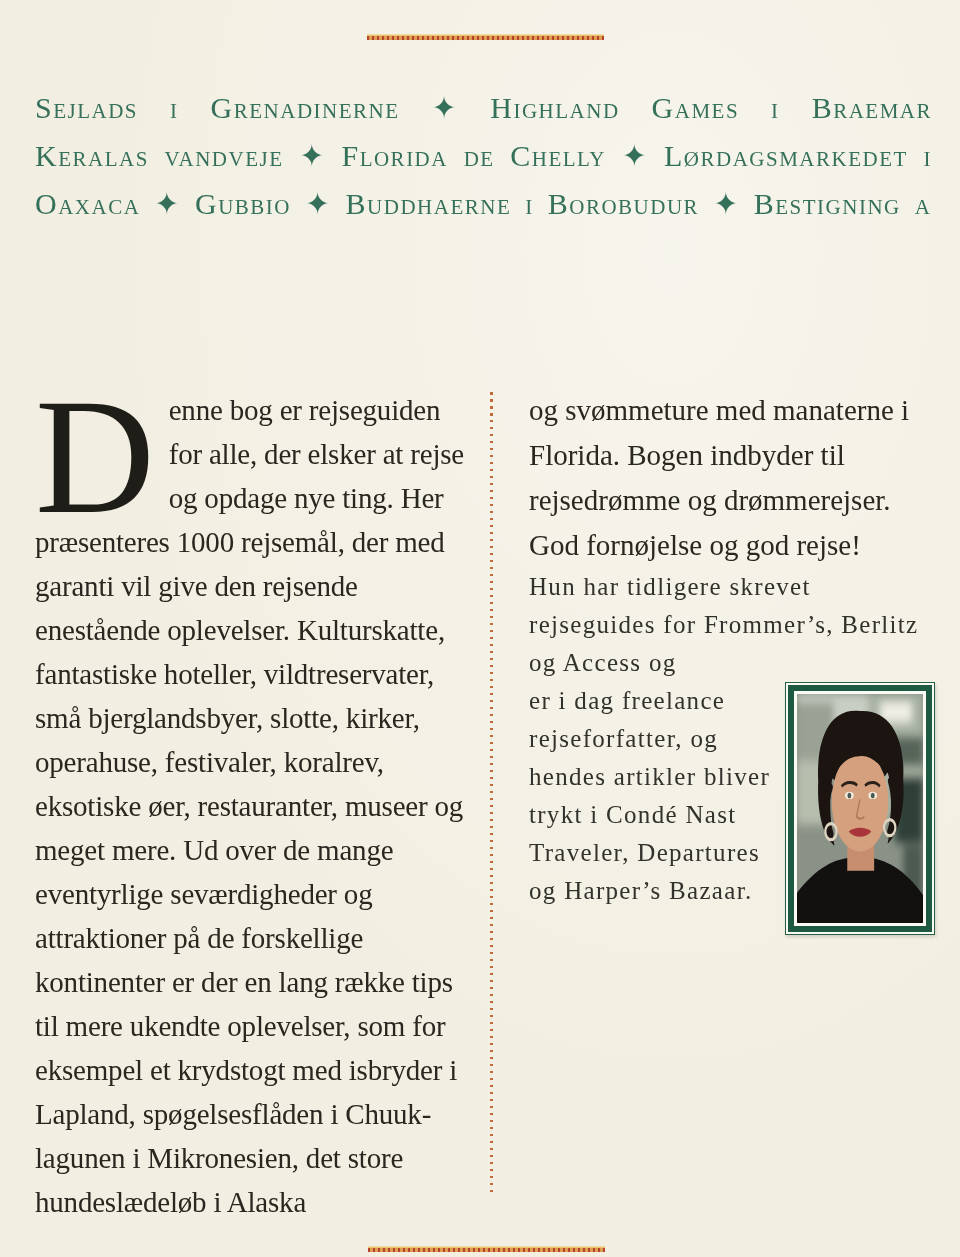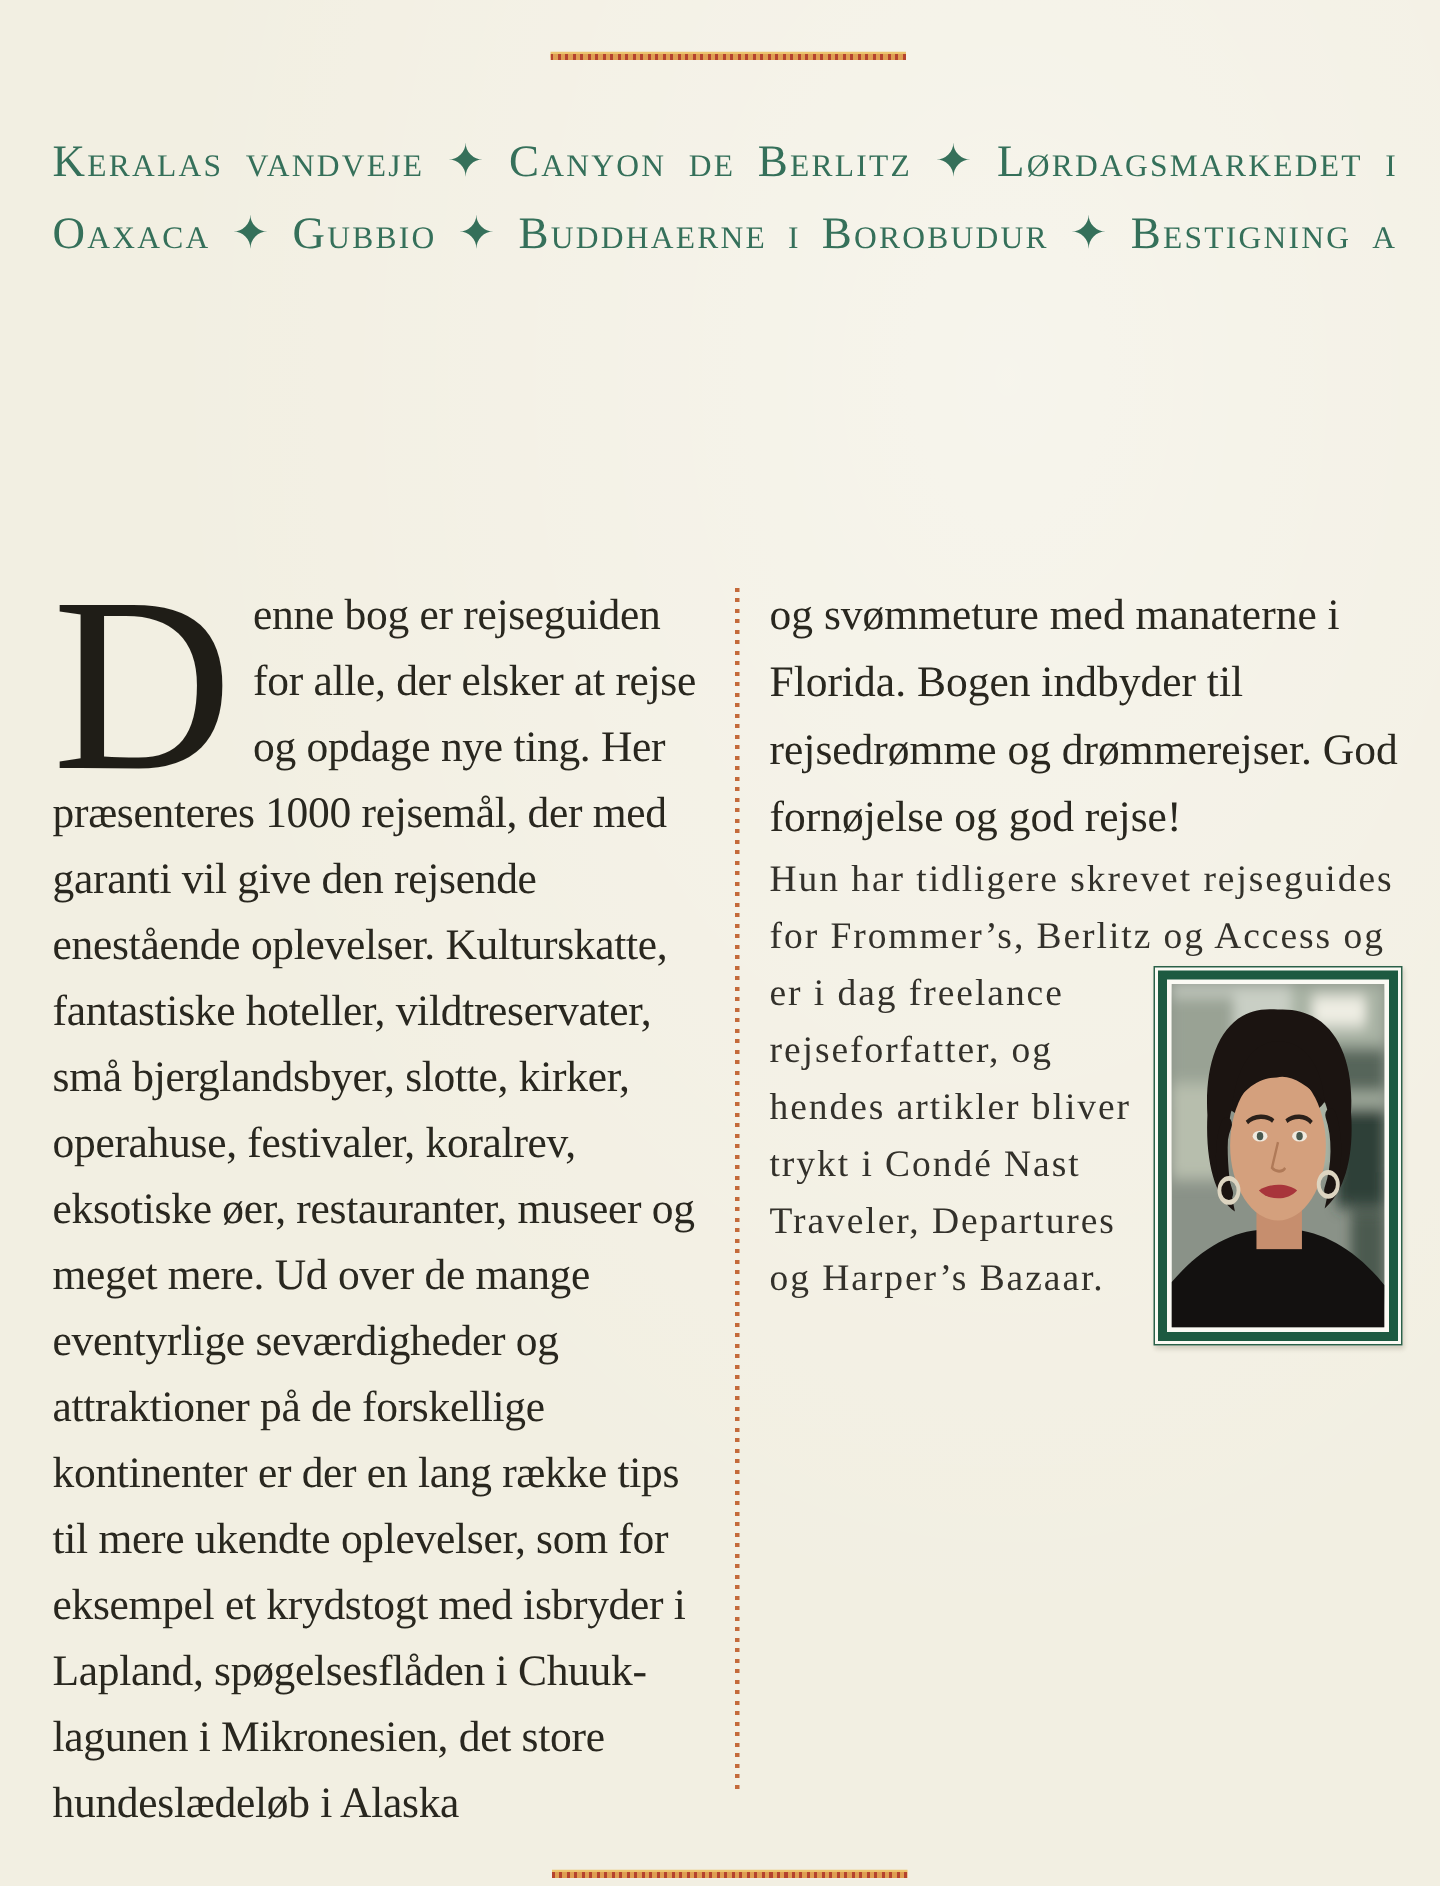--- a/index.html
+++ b/index.html
@@ -36,21 +36,21 @@
   .col-left { width:432px; font-size:29px; line-height:44px; color:#29271f; letter-spacing:-0.2px; }
   .col-left p { margin:0; }
   .dropcap {
     float:left; font-size:166px; line-height:120px;
     padding:8px 14px 2px 0; color:#1f1d17; font-weight:normal;
   }
   .divider {
     width:3px; height:802px; margin:4px 20px 0 23px; flex:none;
     background:repeating-linear-gradient(180deg,#c46a3a 0 2.5px, rgba(0,0,0,0) 2.5px 7px);
   }
-  .col-right { flex:1; min-width:0; }
+  .col-right { flex:1; min-width:0;margin-left:16px; }
   .continuation { margin:0; font-size:29px; line-height:45px; color:#29271f; }
 
   .author-name {
     margin:66px 0 12px; font-variant:small-caps; font-weight:bold;
     font-size:33px; line-height:40px; letter-spacing:10px; color:#3d463e;
   }
   .bio { margin:0; font-size:25px; line-height:38px; letter-spacing:1.3px; color:#33312b; }
 
   .photo-row { display:flex; align-items:flex-start; }
   .bio-narrow { width:248px; flex:none; padding-right:8px; }
@@ -67,21 +67,22 @@
   .photo-mid svg { display:block; width:100%; height:100%; }
 </style>
 </head>
 <body>
 
 <div class="page">
 
   <div class="rule rule-top"></div>
 
   <div class="destinations">
-    <div class="dest-line">Keralas vandveje ✦ Canyon de Berlitz ✦ Lørdagsmarkedet i</div>
+    <div class="dest-line">Sejlads i Grenadinerne ✦ Highland Games i Braemar</div>
+    <div class="dest-line">Keralas vandveje ✦ Florida de Chelly ✦ Lørdagsmarkedet i</div>
     <div class="dest-line">Oaxaca ✦ Gubbio ✦ Buddhaerne i Borobudur ✦ Bestigning af</div>
   </div>
 
   <div class="columns">
 
     <div class="col-left">
       <p><span class="dropcap">D</span><span>enne bog er rejseguiden for alle, der elsker at rejse og opdage nye ting. Her præsenteres 1000 rejsemål, der med garanti vil give den rejsende enestående oplevelser. Kulturskatte, fantastiske hoteller, vildtreservater, små bjerglandsbyer, slotte, kirker, operahuse, festivaler, koralrev, eksotiske øer, restauranter, museer og meget mere. Ud over de mange eventyrlige seværdigheder og attraktioner på de forskellige kontinenter er der en lang række tips til mere ukendte oplevelser, som for eksempel et krydstogt med isbryder i Lapland, spøgelsesflåden i Chuuk-lagunen i Mikronesien, det store hundeslædeløb i Alaska</span></p>
     </div>
 
     <div class="divider"></div>

